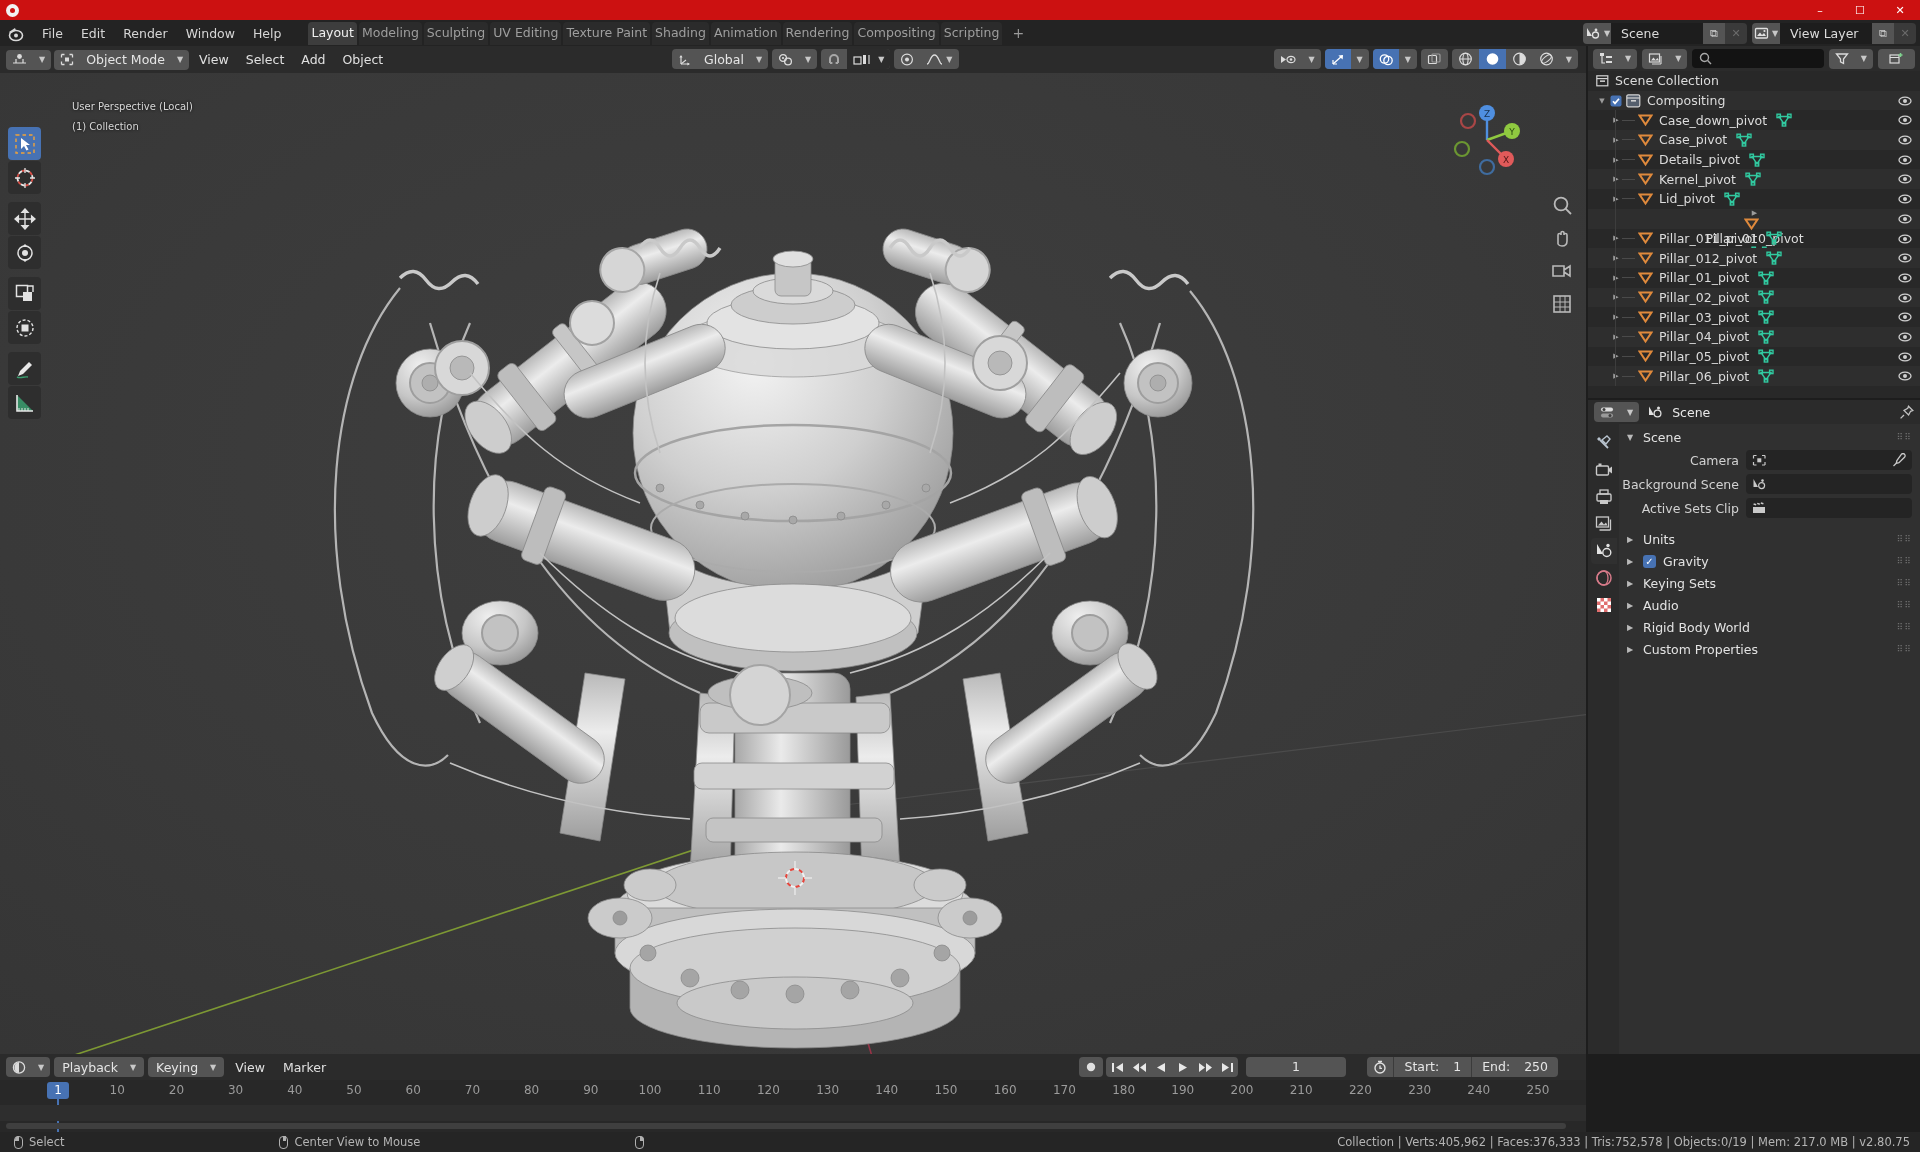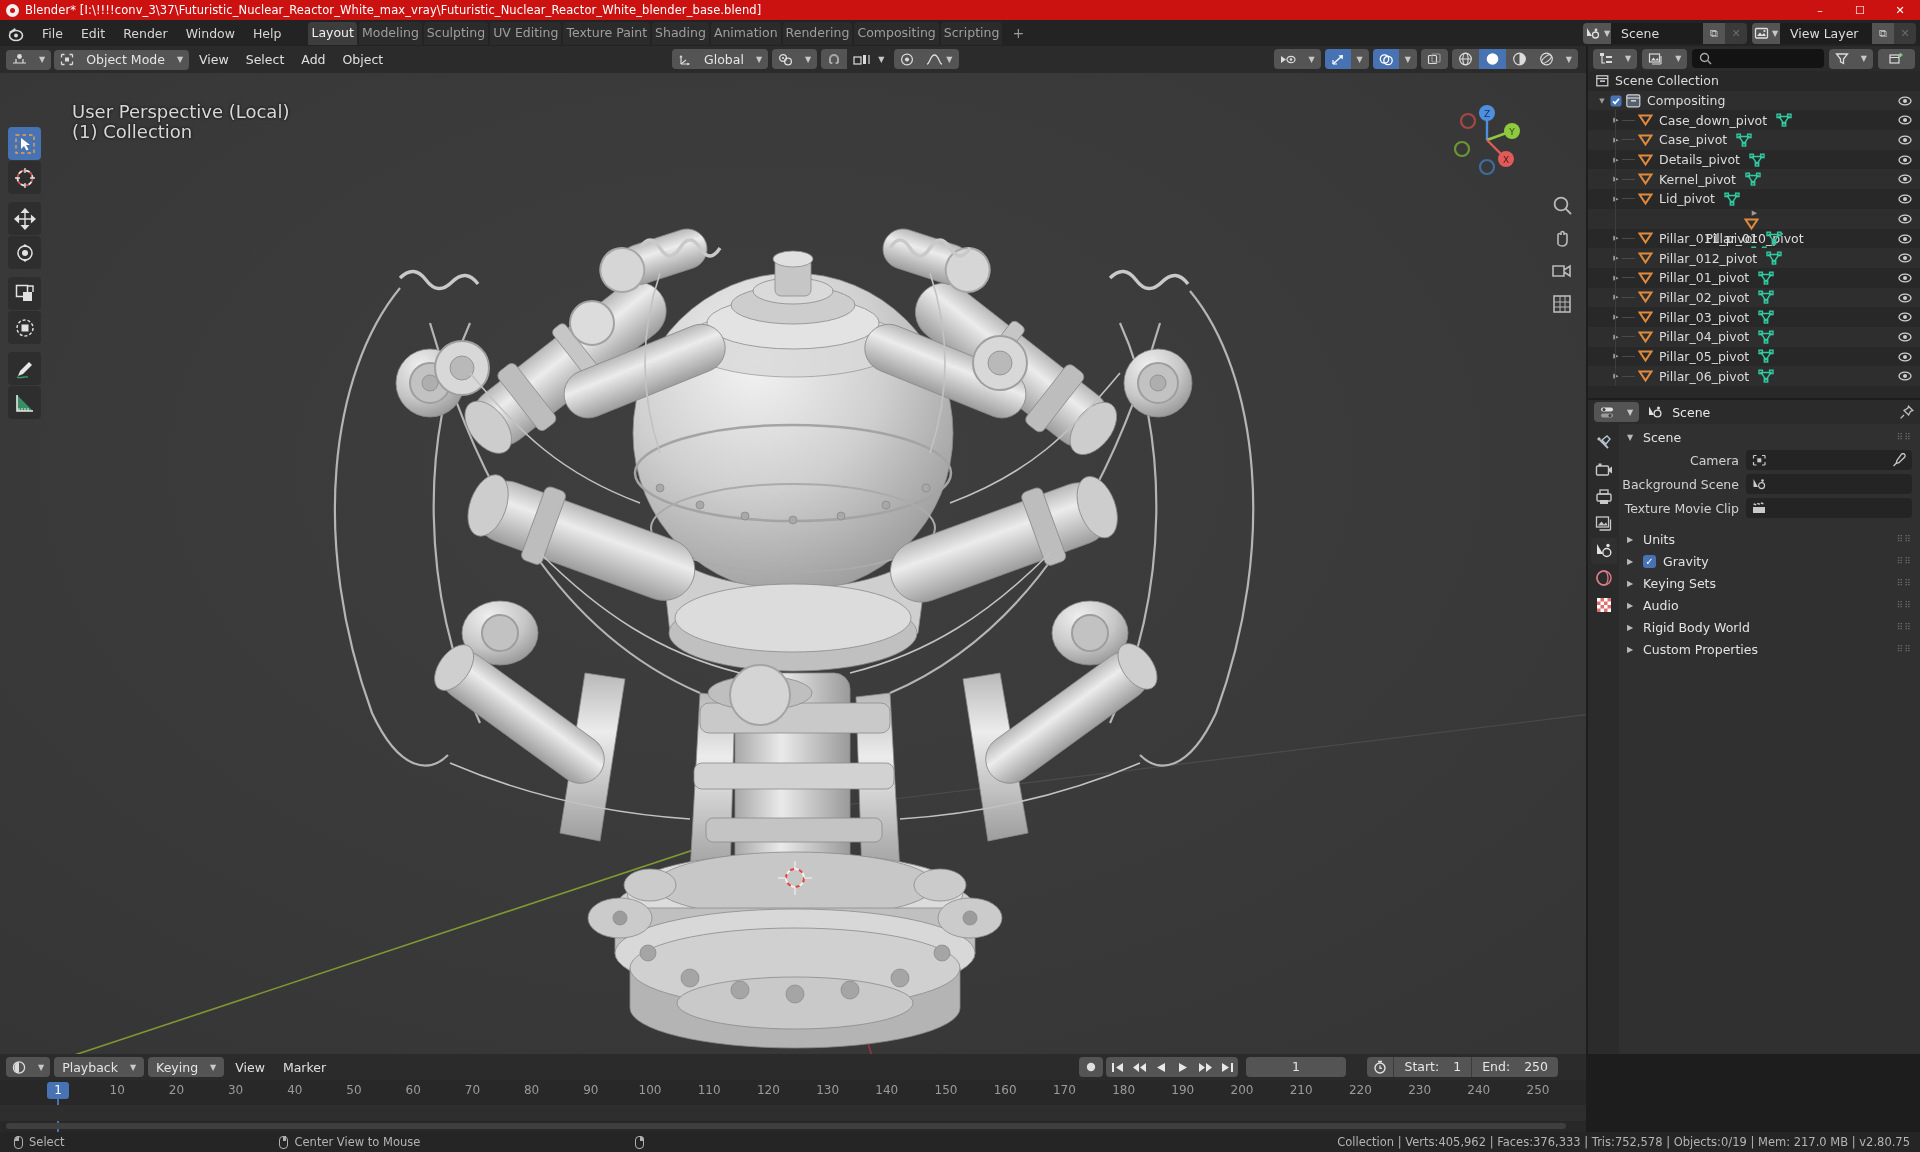--- a/index.html
+++ b/index.html
@@ -57,21 +57,21 @@
   .hdr-btn.flat { background:transparent; }
   .hdr-grp { display:flex; align-items:center; background:#545454;
     border-radius:4px; height:20px; overflow:hidden; }
   .hdr-grp > * { height:20px; display:flex; align-items:center;
     justify-content:center; padding:0 6px; font-size:12.5px; }
   .chev { font-size:8px; color:#c8c8c8; }
 
   #vp-canvas { position:absolute; left:0; top:27px; width:1586px; height:981px;
     background:radial-gradient(ellipse 1400px 900px at 48% 40%, #3f3f3f 0%, #393939 55%, #333333 100%); }
 
-  .vp-text { position:absolute; left:72px; font-size:18px; color:#d8d8d8;
+  .vp-text { position:absolute; left:72px; font-size:10px; color:#d8d8d8;
     text-shadow:0 0 3px rgba(0,0,0,.9); }
 
   
   #vp-tools { position:absolute; left:8px; top:54px; width:33px;
     display:flex; flex-direction:column; gap:1px; }
   .tool-btn { width:33px; height:33px; background:#2e2e2e; border-radius:4px;
     display:flex; align-items:center; justify-content:center; }
   .tool-btn.sel { background:#4772b3; }
   .tool-gap { height:6px; }
 
@@ -169,21 +169,20 @@
   .mouse-ico.r::before { content:""; position:absolute; right:-0.3px; top:-0.3px;
     width:4px; height:5px; background:#b0b0b0; border-radius:0 4px 0 0; }
   #sb-right { position:absolute; right:10px; display:flex; gap:0px; }
   svg { display:block; }
 </style>
 </head>
 <body>
 
 <div id="titlebar">
   <div class="tb-icon"></div>
-  <div class="tb-title">Blender* [I:\!!!!conv_3\37\Futuristic_Nuclear_Reactor_White_max_vray\Futuristic_Nuclear_Reactor_White_blender_base.blend]</div>
   <div id="win-ctrl">
     <div>–</div>
     <div>☐</div>
     <div>✕</div>
   </div>
 </div>
 
 <div id="topbar">
   <div class="blender-logo">
     <svg width="19" height="19" viewBox="0 0 19 19">
@@ -1275,21 +1274,21 @@
         <svg width="15" height="13" viewBox="0 0 15 13">
           <path d="M1.5 1 L6 9 L1.5 9 Z" fill="#c9c9c9"></path>
           <circle cx="10.5" cy="2.6" r="1.3" fill="#c9c9c9"></circle>
           <circle cx="9.6" cy="7.6" r="3" fill="none" stroke="#c9c9c9" stroke-width="1.2"></circle>
         </svg>
         <span></span>
       </div>
     </div>
 
     <div class="prop-row">
-      <div class="prop-label">Texture Movie Clip</div>
+      <div class="prop-label">Active Sets Clip</div>
       <div class="prop-field">
         <svg width="15" height="13" viewBox="0 0 15 13">
           <rect x="1" y="5" width="12" height="6" fill="#c9c9c9"></rect>
           <path d="M1.6 2 l2.6 .8 M5.2 1.4 l2.6 .8 M8.8 1 l2.6 .8" stroke="#c9c9c9" stroke-width="1.5"></path>
         </svg>
         <span></span>
       </div>
     </div>
 
     <div style="height:8px"></div>

